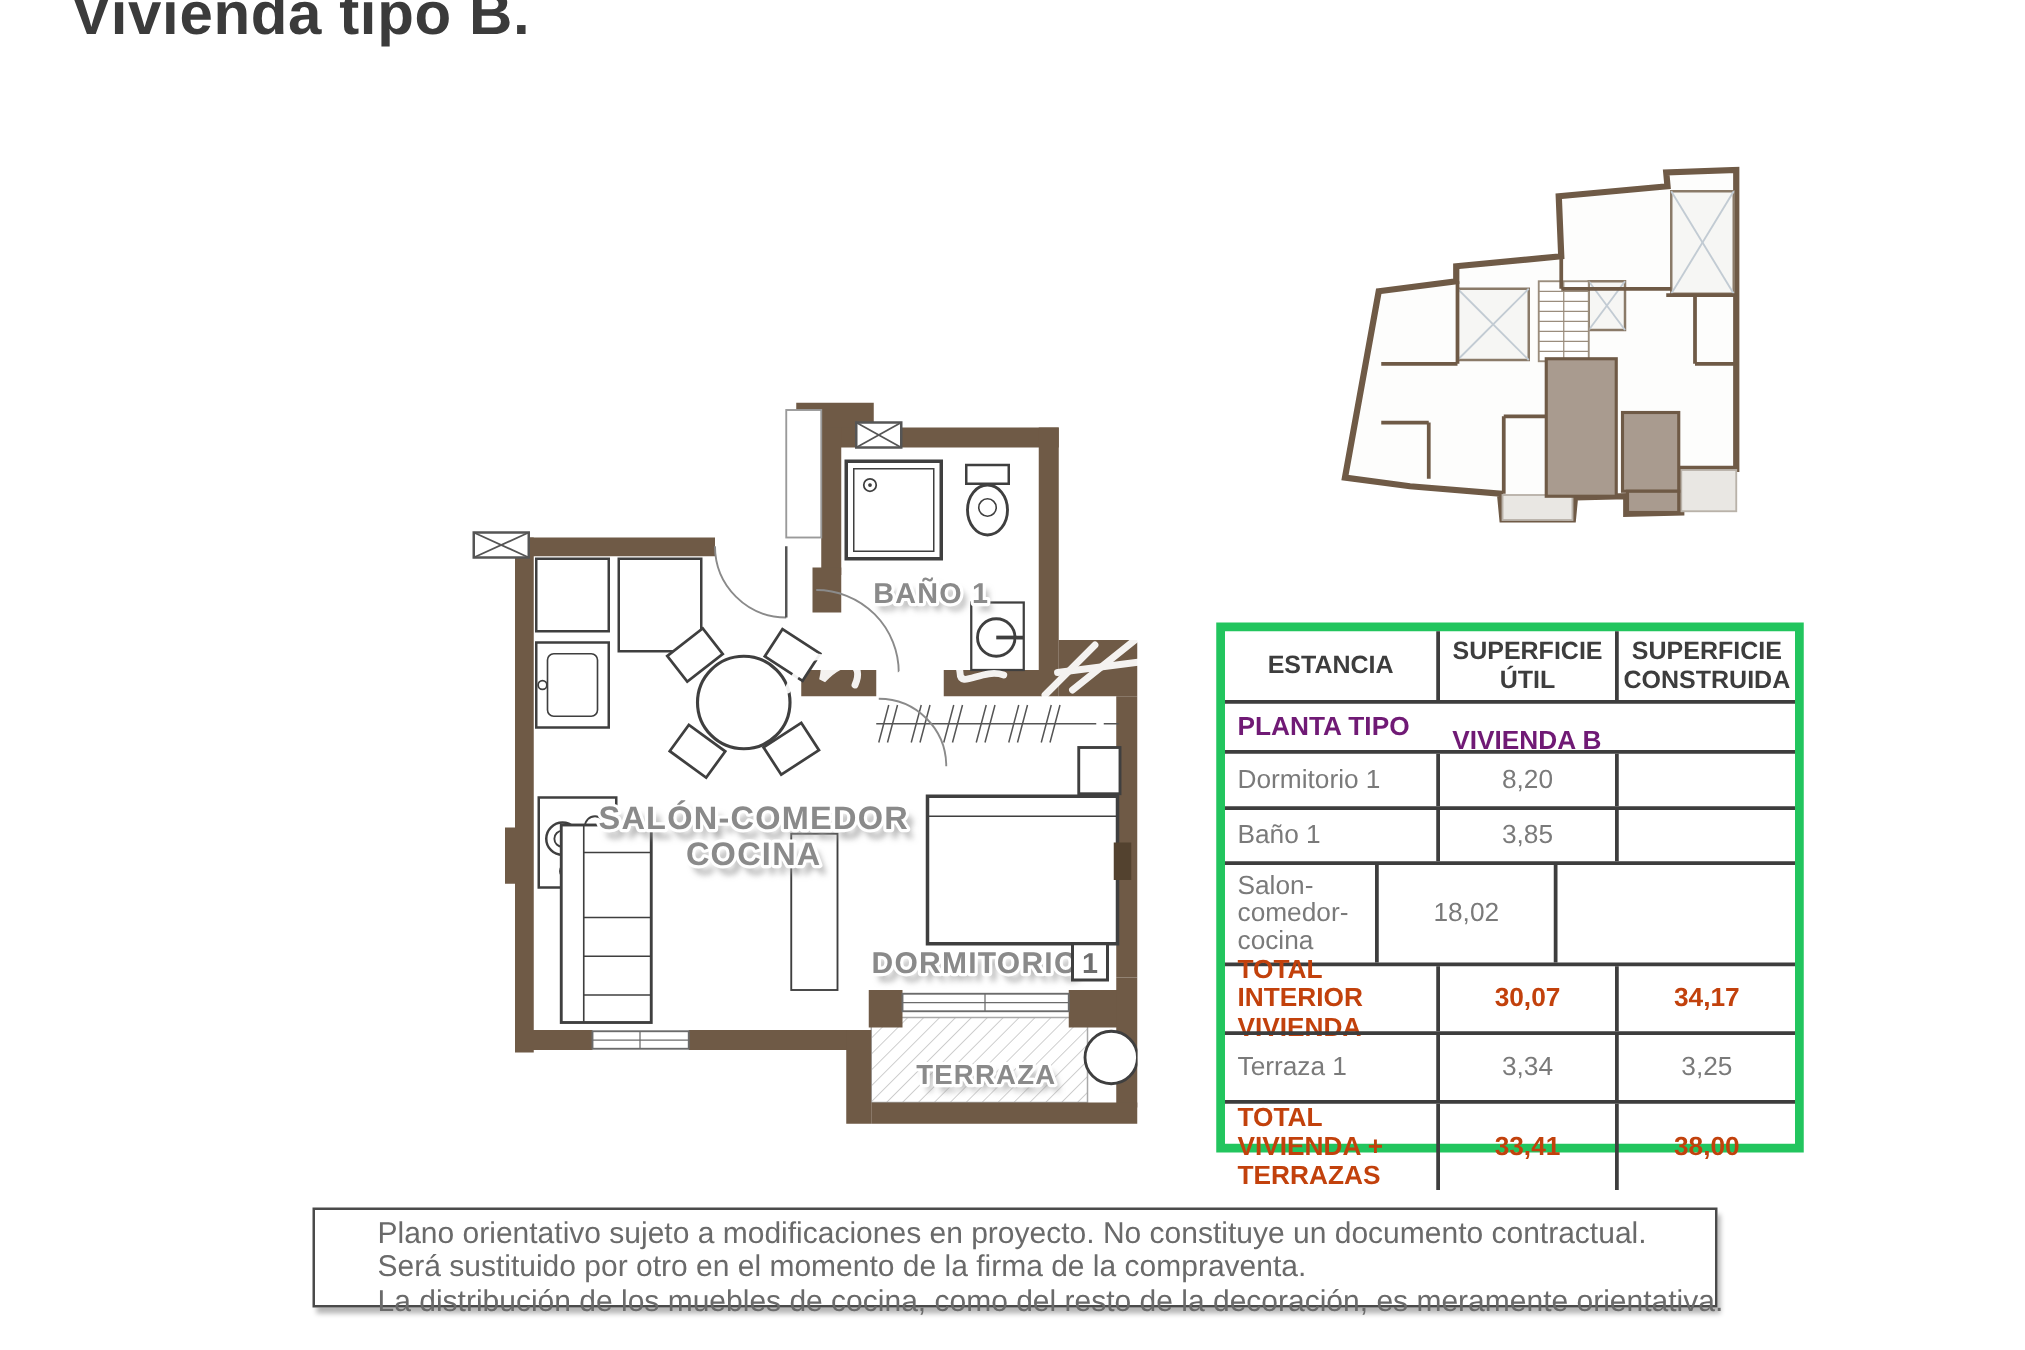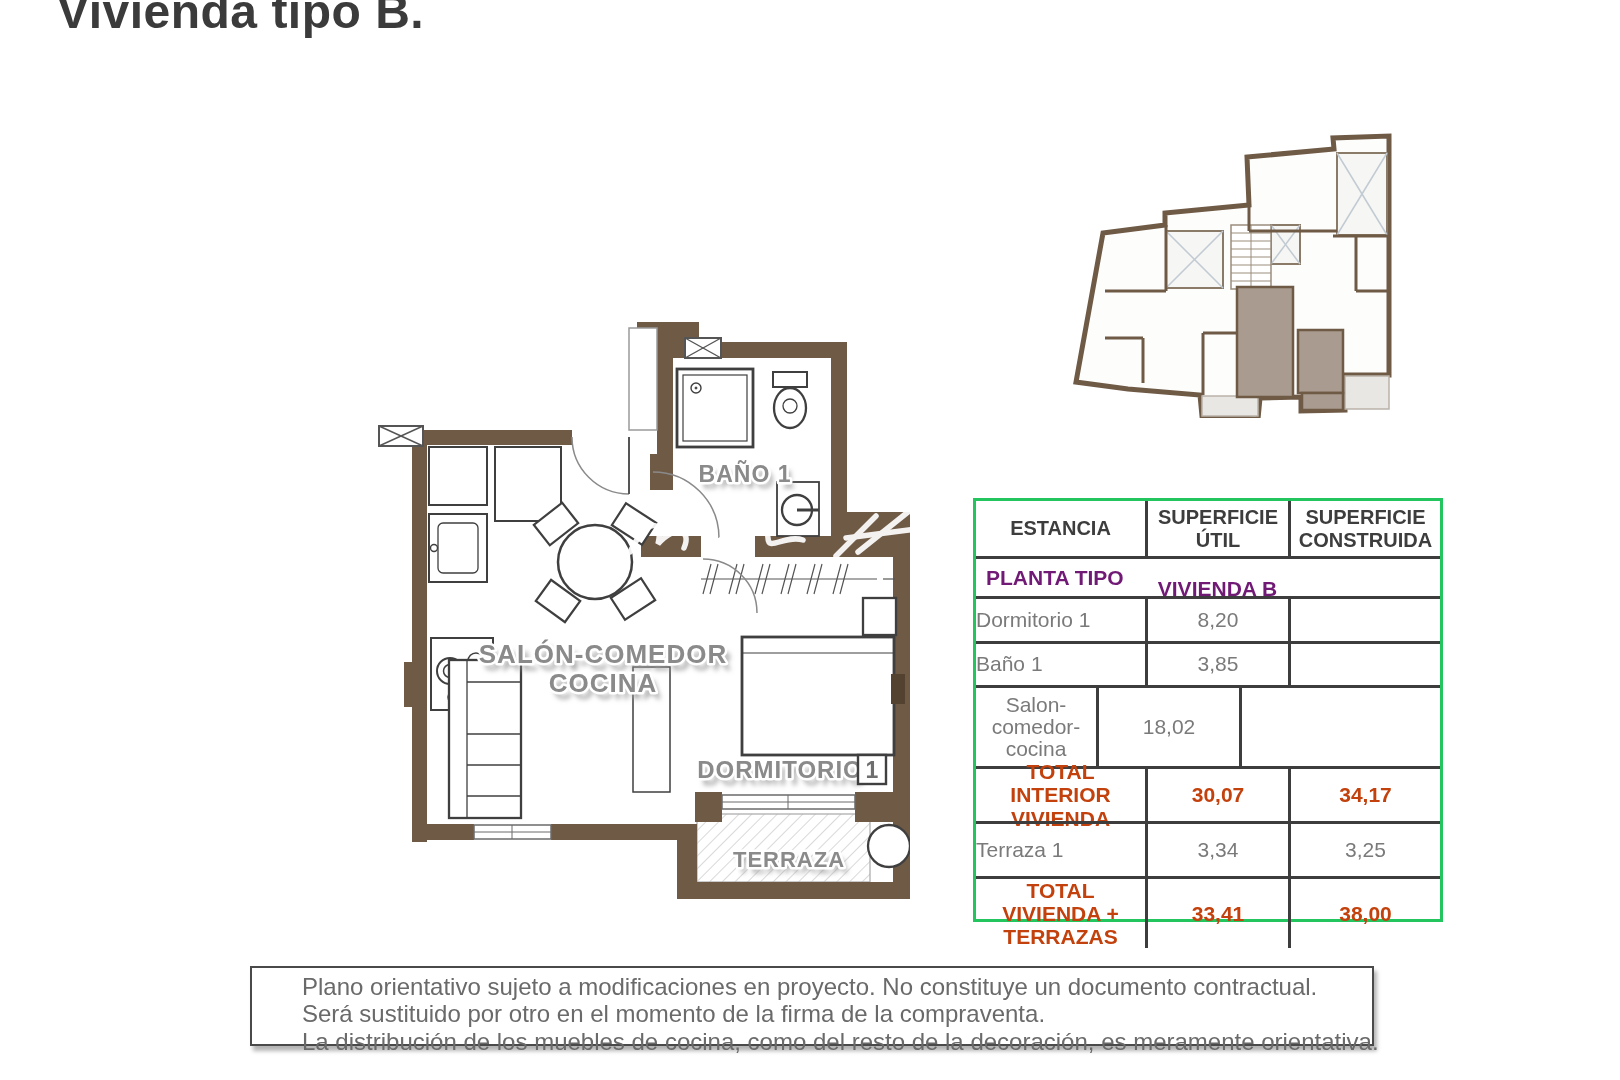--- a/index.html
+++ b/index.html
@@ -16,26 +16,26 @@
   .watermark-wrap{position:absolute;left:618px;top:500px;width:330px;height:66px;pointer-events:none;}
 
   svg text.lbl{font-family:"Liberation Sans",sans-serif;font-weight:bold;fill:#8a8a8a;
                paint-order:stroke;stroke:#ffffff;stroke-width:5px;stroke-linejoin:round;
                letter-spacing:1px;}
   svg text.lbl-sh{font-family:"Liberation Sans",sans-serif;font-weight:bold;fill:#9e9e9e;
                letter-spacing:1px;}
 
   
   .area-table{position:absolute;left:973px;top:498px;width:470px;height:424px;
-              border:3px solid #22c55e;box-sizing:border-box;display:flex;flex-direction:column;
+              border:7px solid #22c55e;box-sizing:border-box;display:flex;flex-direction:column;
               background:#fff;font-size:21px;}
   .trow{display:flex;border-top:3px solid #3d3d3d;box-sizing:border-box;flex-shrink:0;}
   .trow:first-child{border-top:none;}
   .cell{box-sizing:border-box;display:flex;align-items:center;}
-  .c1{width:169px;text-align:center;}
+  .c1{width:169px;padding-left:10px;text-align:left;}
   .c2{width:143px;border-left:3px solid #3d3d3d;justify-content:center;text-align:center;}
   .c3{flex:1;border-left:3px solid #3d3d3d;justify-content:center;text-align:center;}
   .hdr .cell{font-weight:bold;color:#3d3d3d;font-size:20px;line-height:1.12;justify-content:center;text-align:center;padding-left:0;}
   .planta{position:relative;font-weight:bold;color:#701a75;align-items:center;display:flex;}
   .planta .pl{padding-left:10px;}
   .planta .pv{position:absolute;left:170px;width:143px;text-align:center;margin-top:23px;}
   .body-row .cell{color:#7a7a7a;line-height:1.05;}
   .total-row .cell{color:#c2410c;font-weight:bold;line-height:1.1;}
 
   

